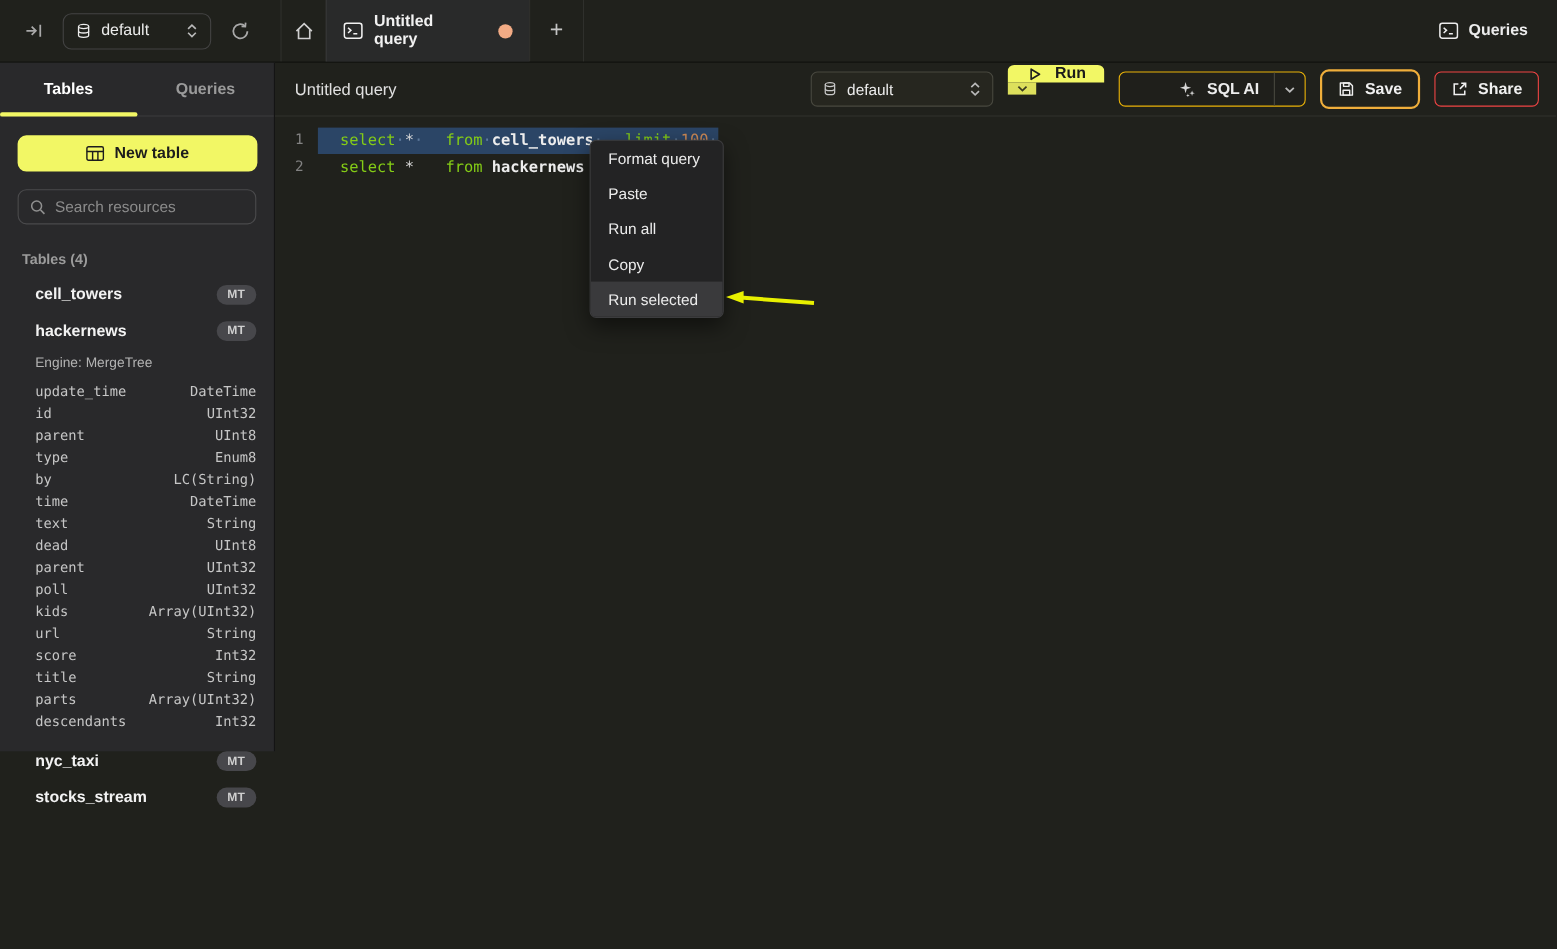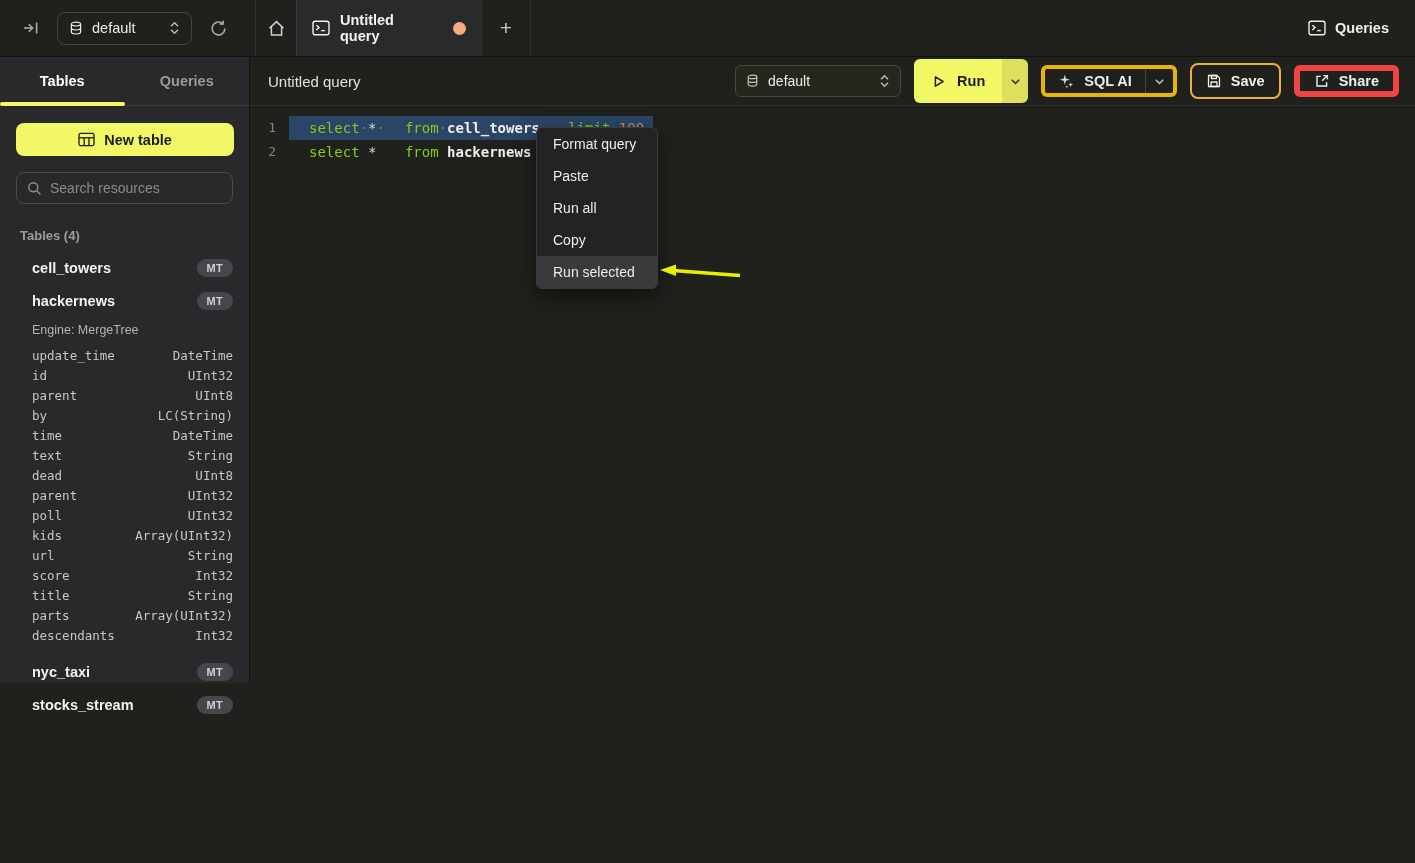--- a/index.html
+++ b/index.html
@@ -65,35 +65,35 @@
   
   .editor-toolbar { position:absolute; top:57px; left:250px; width:1165px; height:49px;
     display:flex; align-items:center; padding:0 16px 0 18px;
     border-bottom:1px solid rgba(255,255,255,0.08); }
   .editor-title { color:#e0e0e0; font-size:15px; font-weight:500; }
   .tb-controls { margin-left:auto; display:flex; align-items:center; gap:13px; }
   .select-dark { width:166px; height:32px; background:#26261f; border:1px solid #48483f;
     border-radius:6px; display:flex; align-items:center; gap:9px; padding:0 10px;
     color:#ececec; font-size:14px; cursor:pointer; }
   .select-dark .caret { margin-left:auto; color:#b9b9b9; }
-  .run-btn { display:flex; height:44px; border-radius:6px; overflow:hidden; cursor:pointer; }
+  .run-btn { display:flex; height:44px; border-radius:6px; overflow:hidden; cursor:pointer;flex-direction:column; }
   .run-main { background:var(--accent); color:#1b1b1b; display:flex; align-items:center;
     gap:11px; padding:0 17px; font-size:14.5px; font-weight:600; }
   .run-caret { background:var(--accent-dark); width:26px; display:flex; align-items:center;
     justify-content:center; color:#3a3a20; }
-  .sqlai-btn { height:32px; border:4px solid #eab308; border-radius:6px; display:flex;
-    align-items:stretch; background:#1f1f1b; cursor:pointer; }
+  .sqlai-btn { height:32px; border:1px solid #eab308; border-radius:6px; display:flex;
+    align-items:stretch; background:#1f1f1b; cursor:pointer;padding-left:40px; }
   .sqlai-main { display:flex; align-items:center; gap:9px; padding:0 13px;
     color:#ececec; font-size:14.5px; font-weight:600; }
   .sqlai-caret { width:28px; border-left:1px solid #48483f; display:flex;
     align-items:center; justify-content:center; color:#b9b9b9; }
   .save-btn { height:36px; border:2px solid var(--save-border); border-radius:8px;
     background:transparent; display:flex; align-items:center; gap:9px; padding:0 14px;
     color:#f0f0f0; font-size:14.5px; font-weight:600; cursor:pointer; }
-  .share-btn { height:32px; border:6px solid #ef4444; border-radius:6px; background:transparent;
+  .share-btn { height:32px; border:1px solid #ef4444; border-radius:6px; background:transparent;
     display:flex; align-items:center; gap:9px; padding:0 14px; color:#f0f0f0;
     font-size:14.5px; font-weight:600; cursor:pointer; }
 
   
   .editor-code { position:absolute; top:106px; left:250px; width:1165px; height:757px;
     padding-top:10px; font-family:"DejaVu Sans Mono", monospace; font-size:14px; }
   .code-line { display:flex; height:24px; line-height:24px; white-space:pre; }
   .line-number { width:26px; flex:0 0 26px; text-align:right; color:#828282;
     font-size:13px; margin-right:13px; user-select:none; }
   .line-content { display:inline-block; }
@@ -239,20 +239,24 @@
         </div>
         <div class="col-row">
           <span class="col-name">id</span>
           <span class="col-type">UInt32</span>
         </div>
         <div class="col-row">
           <span class="col-name">parent</span>
           <span class="col-type">UInt8</span>
         </div>
         <div class="col-row">
+          <span class="col-name">type</span>
+          <span class="col-type">Enum8</span>
+        </div>
+        <div class="col-row">
           <span class="col-name">by</span>
           <span class="col-type">LC(String)</span>
         </div>
         <div class="col-row">
           <span class="col-name">time</span>
           <span class="col-type">DateTime</span>
         </div>
         <div class="col-row">
           <span class="col-name">text</span>
           <span class="col-type">String</span>

